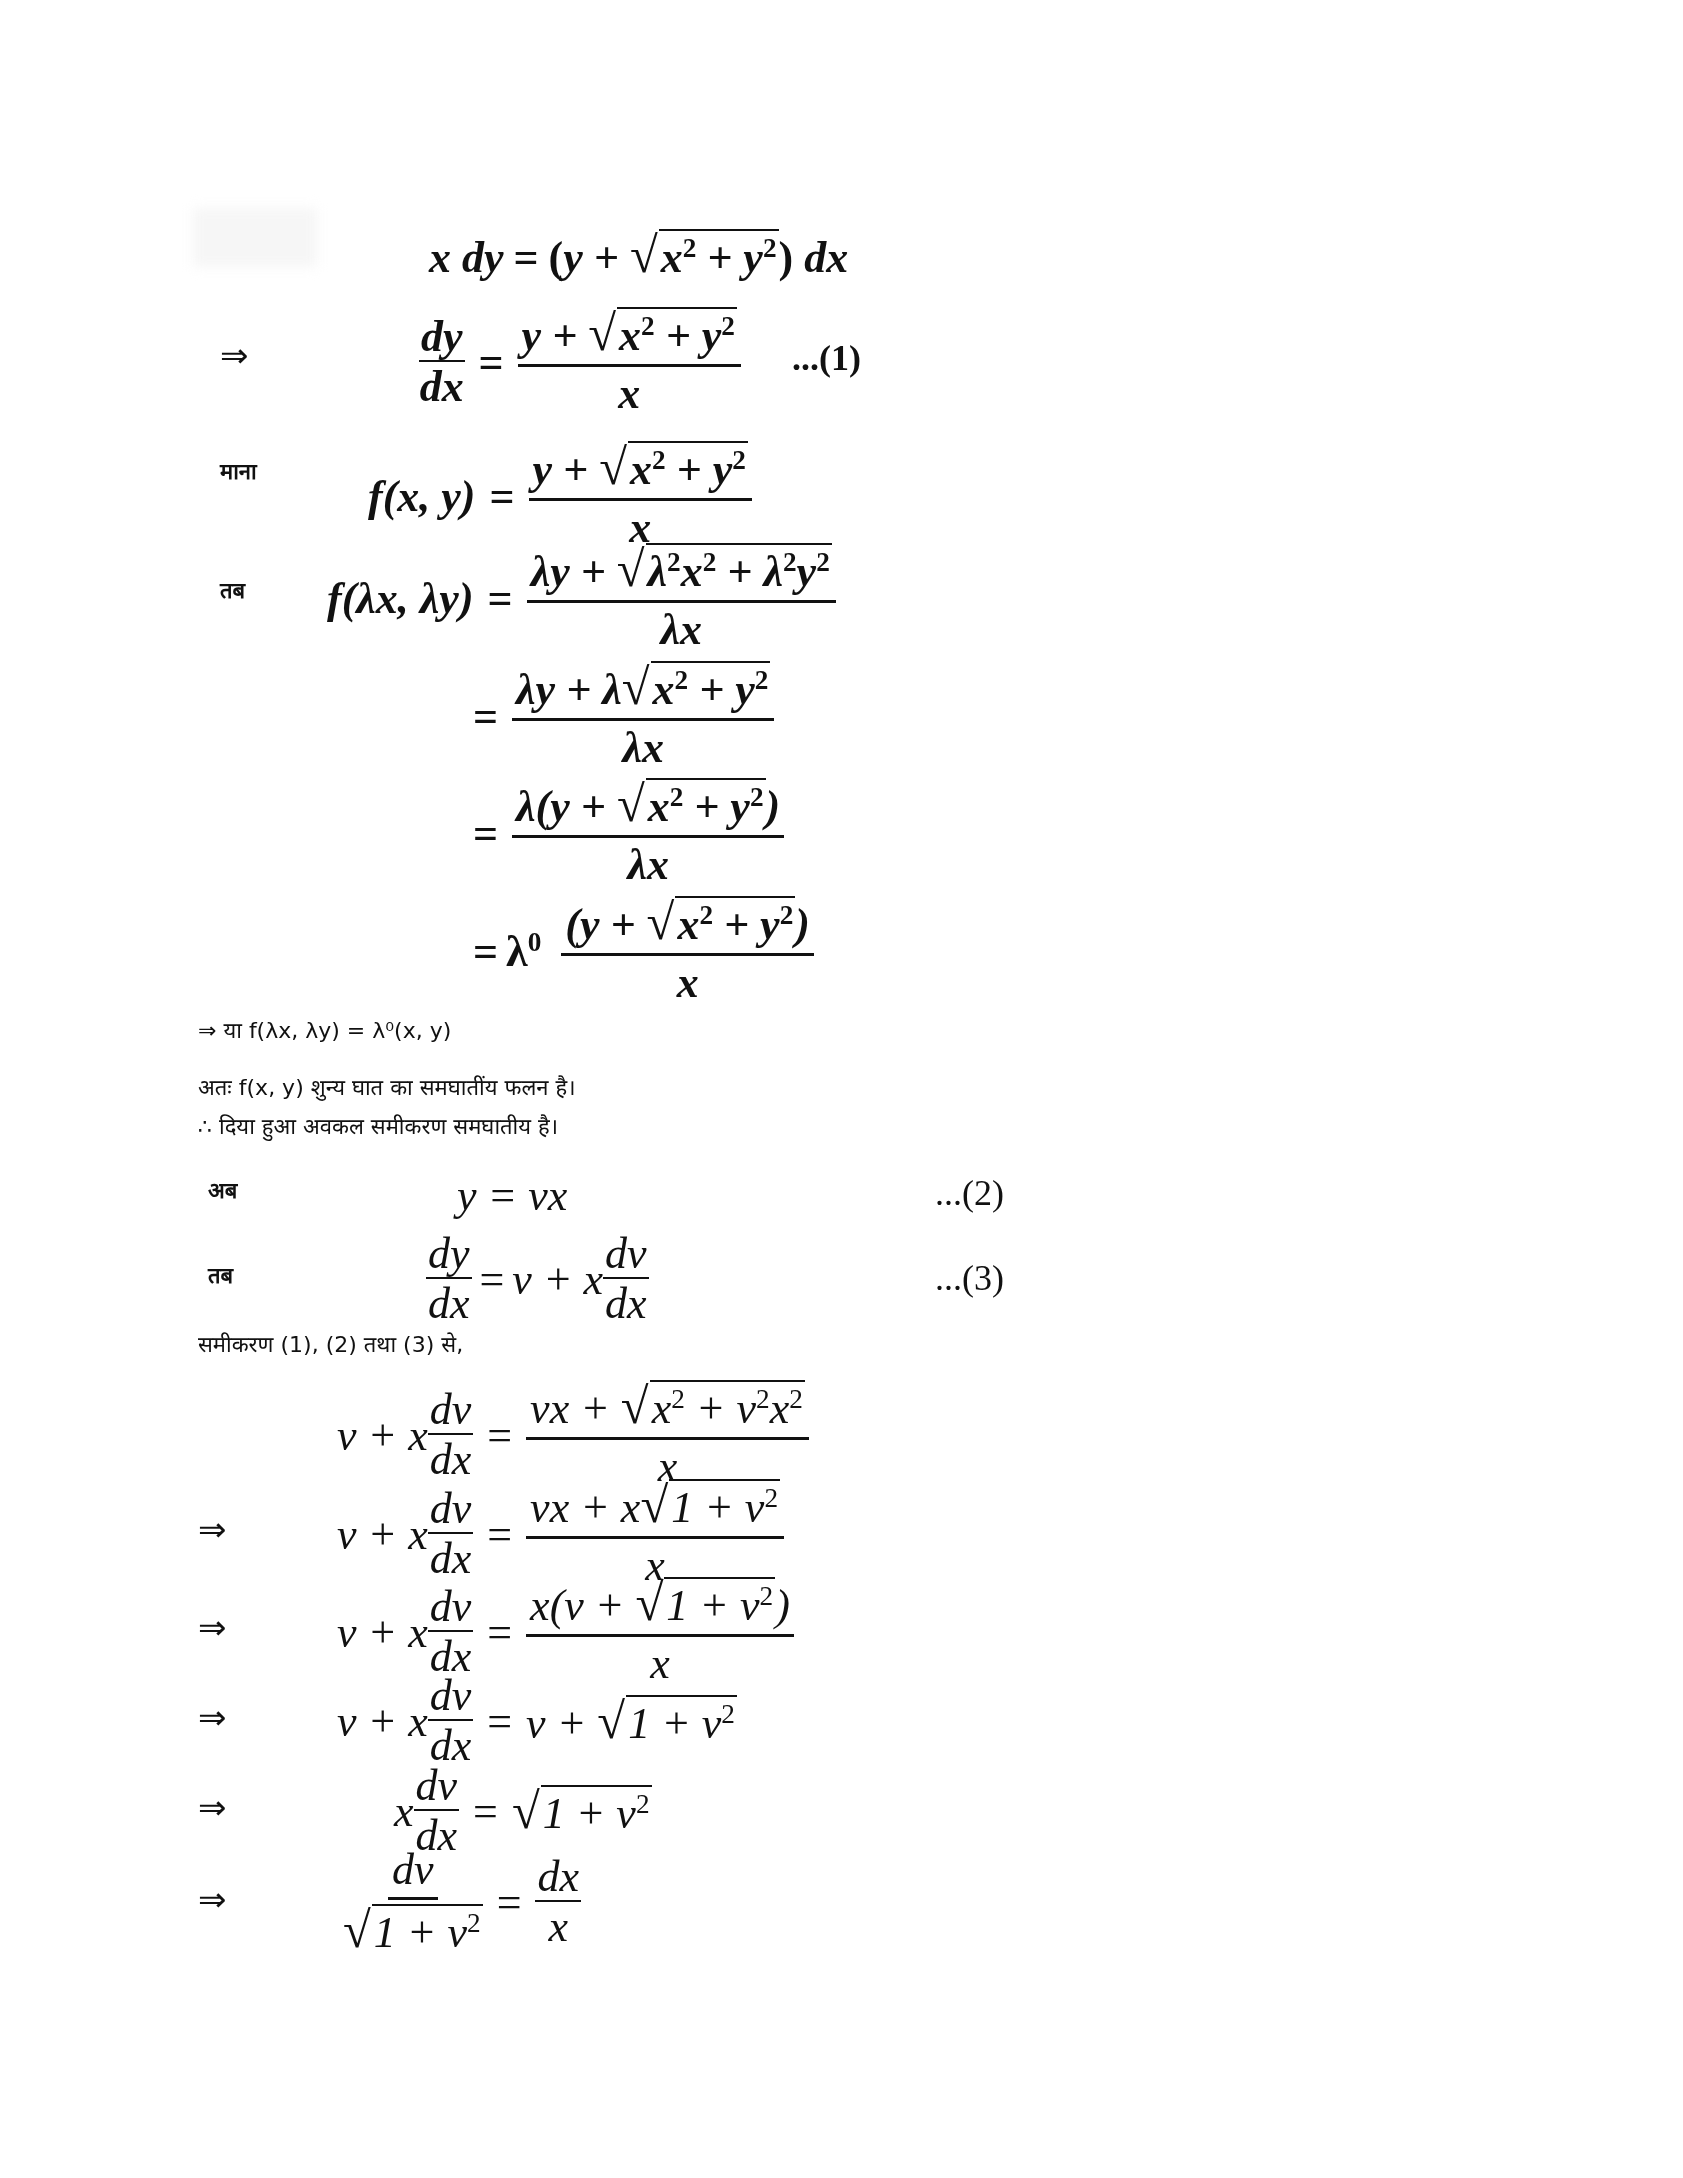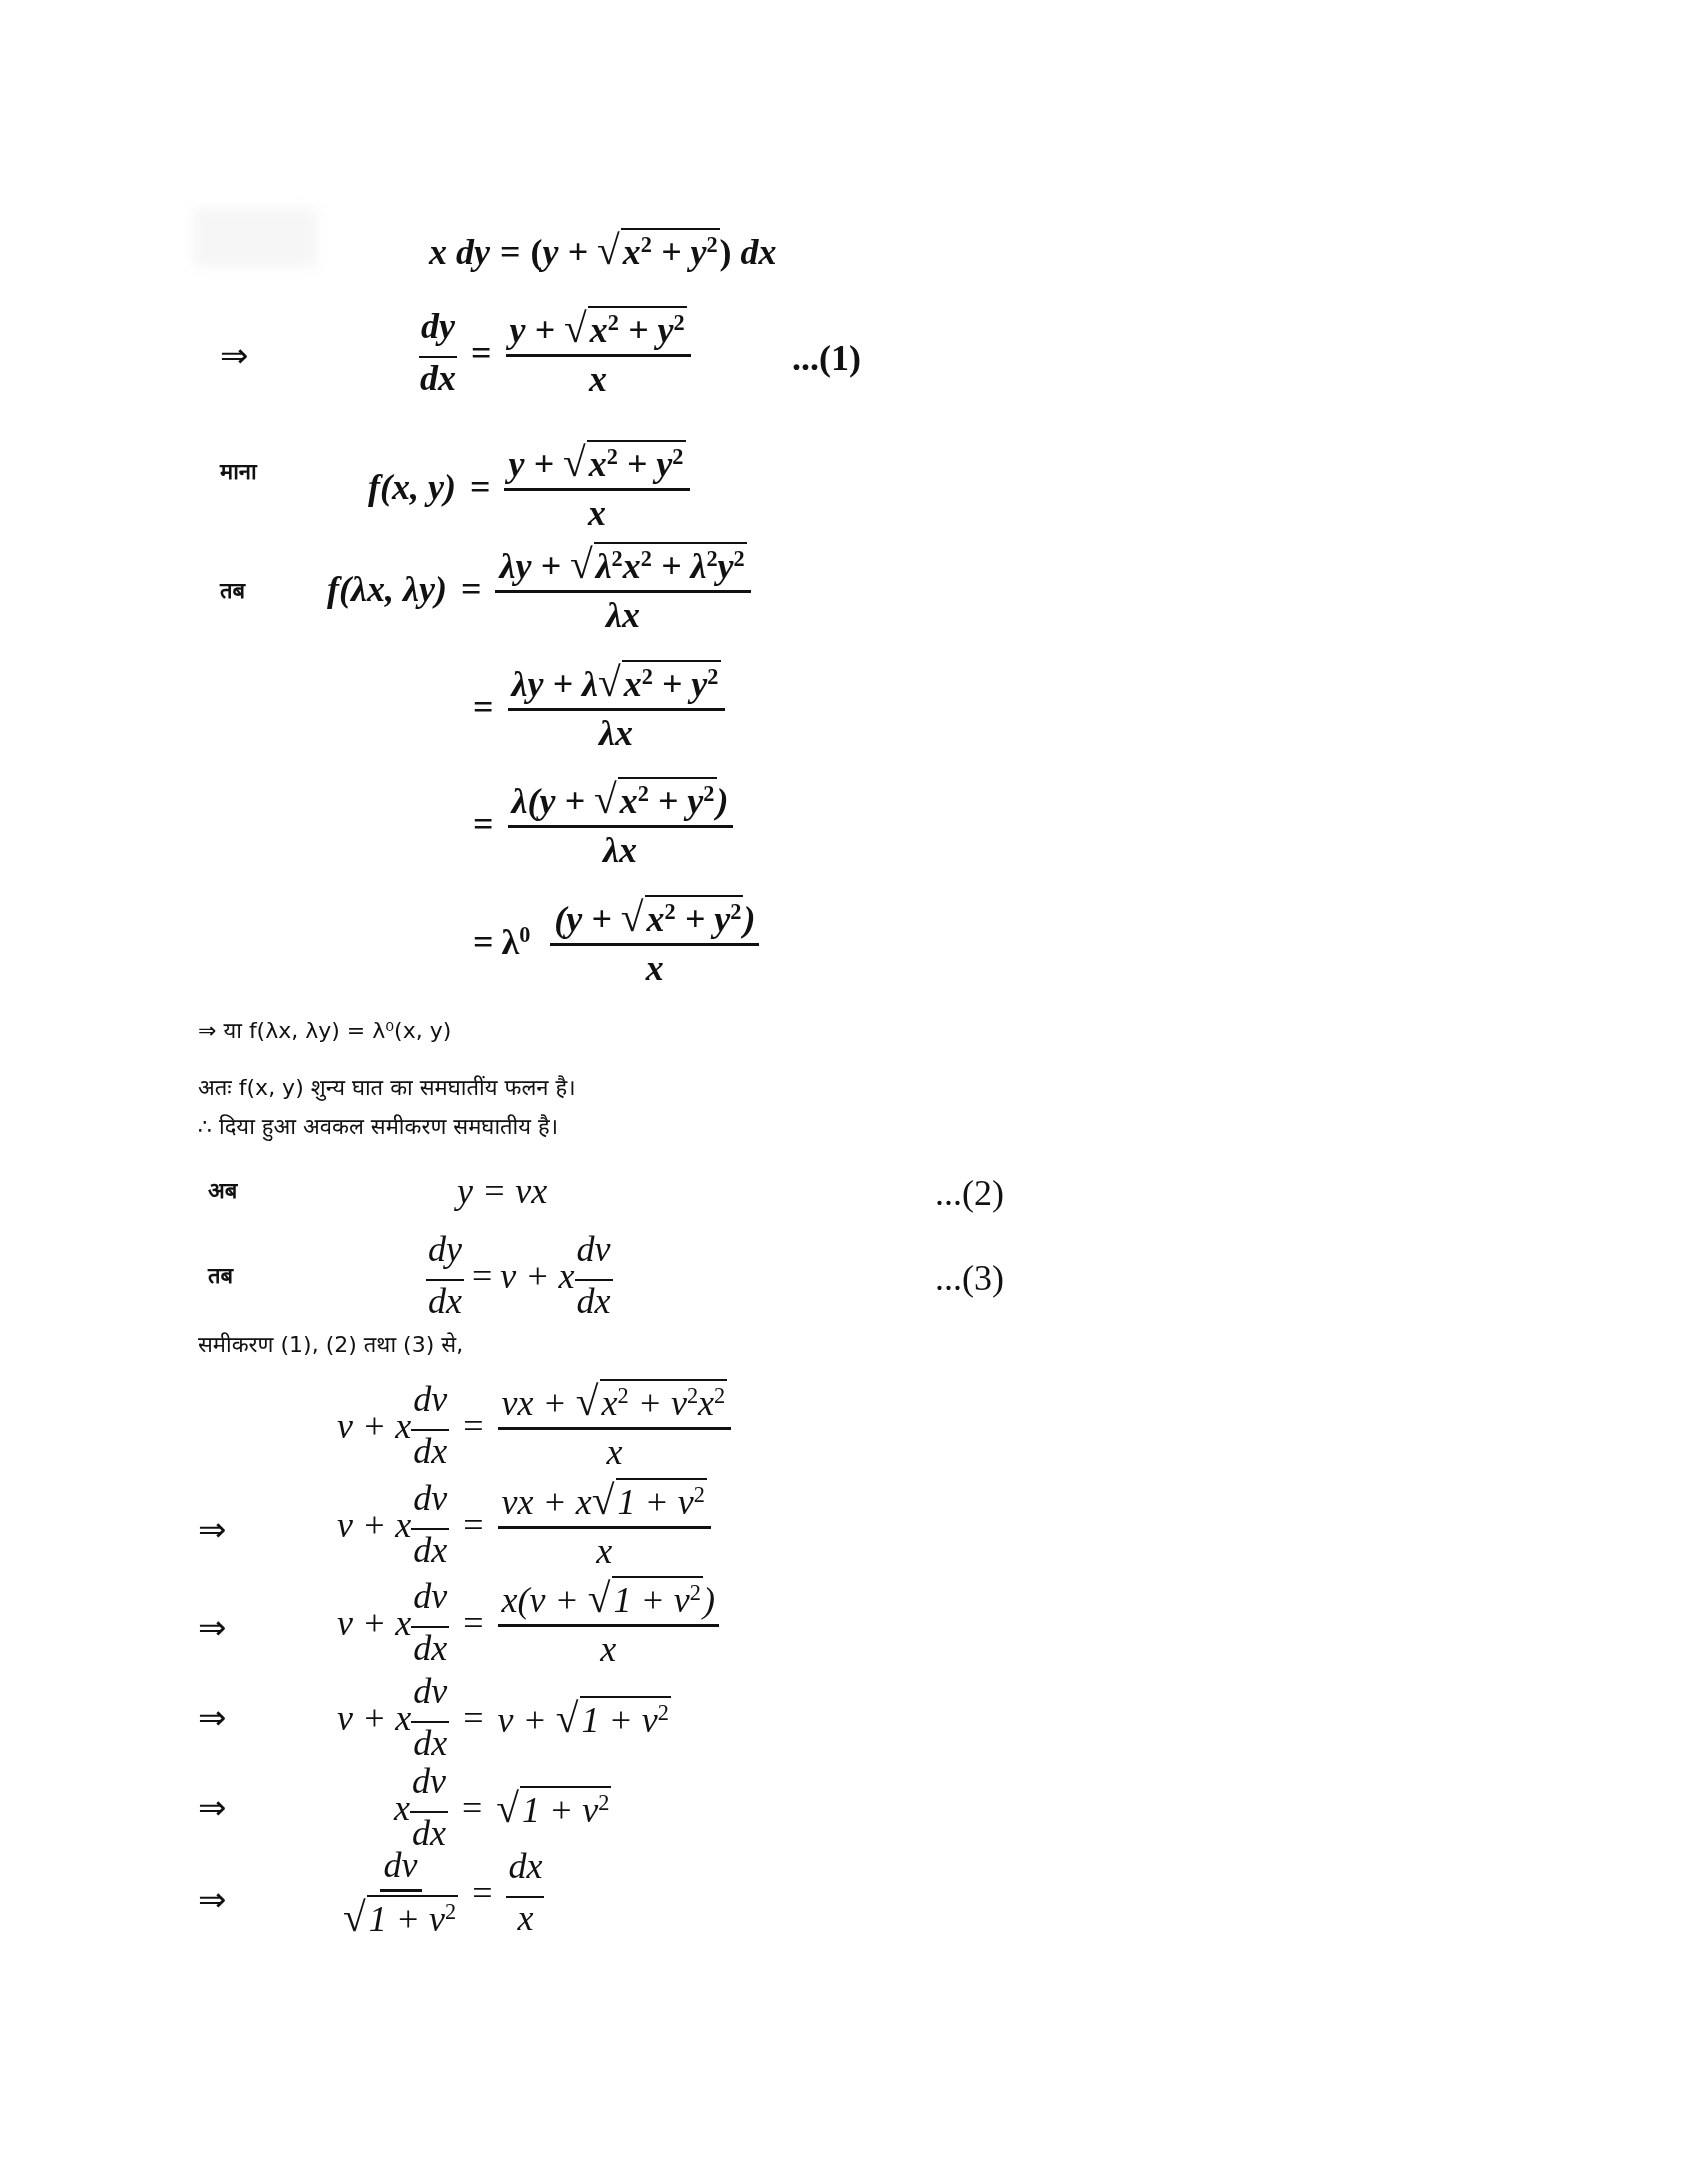--- a/index.html
+++ b/index.html
@@ -1,30 +1,30 @@
 <!DOCTYPE html>
 <html><head>
 <meta charset="utf-8">
 <style>
   html, body { margin: 0; padding: 0; background: #ffffff; }
   body { width: 1683px; height: 2178px; position: relative; overflow: hidden; color: #111; }
   .page { position: absolute; left: 0; top: 0; width: 1683px; height: 2178px; background: #fff; }
   .smudge { position: absolute; left: 193px; top: 208px; width: 124px; height: 59px; background: #f6f6f6; filter: blur(6px); }
   .abs { position: absolute; white-space: nowrap; }
-  .math { font-family: "Liberation Serif", "DejaVu Serif", serif; font-style: italic; font-size: 36px; color: #111; }
+  .math { font-family: "Liberation Serif", "DejaVu Serif", serif; font-style: italic; font-size: 44px; color: #111; }
   .math .up { font-style: normal; }
   .mathb { font-weight: bold; }
   .lbl { font-family: "Liberation Serif", "DejaVu Serif", serif; font-size: 34px; font-weight: bold; color: #111; }
   .hindi { font-family: "DejaVu Sans", "Liberation Sans", sans-serif; font-size: 22px; color: #111; }
   .eqnum { font-family: "Liberation Serif", "DejaVu Serif", serif; font-size: 36px; color: #111; }
   .arrow { font-family: "DejaVu Sans", sans-serif; font-size: 34px; color: #111; }
   .frac { display: inline-flex; flex-direction: column; align-items: center; vertical-align: middle; }
   .frac .num { padding: 0 4px 4px 4px; border-bottom: 3px solid #111; line-height: 1.05; }
   .frac .den { padding-top: 4px; line-height: 1.05; }
-  .frac.small .num { border-bottom-width: 2px; padding: 0 2px 10px 2px; }
+  .frac.small .num { border-bottom-width: 2px; padding: 0 2px 0 2px; }
   .frac.small .den { padding-top: 2px; }
   sup { font-size: 0.62em; vertical-align: 0.55em; line-height: 0; font-style: normal; }
   .sqrt { display: inline-block; position: relative; }
   .sqrt .rad { font-style: normal; font-size: 1.15em; margin-right: 1px; }
   .sqrt .under { border-top: 2px solid #111; padding: 2px 2px 0 2px; }
   .eq { font-style: normal; margin: 0 14px; }
   .flexrow { display: flex; align-items: center; }
 </style>
 </head>
 <body>

